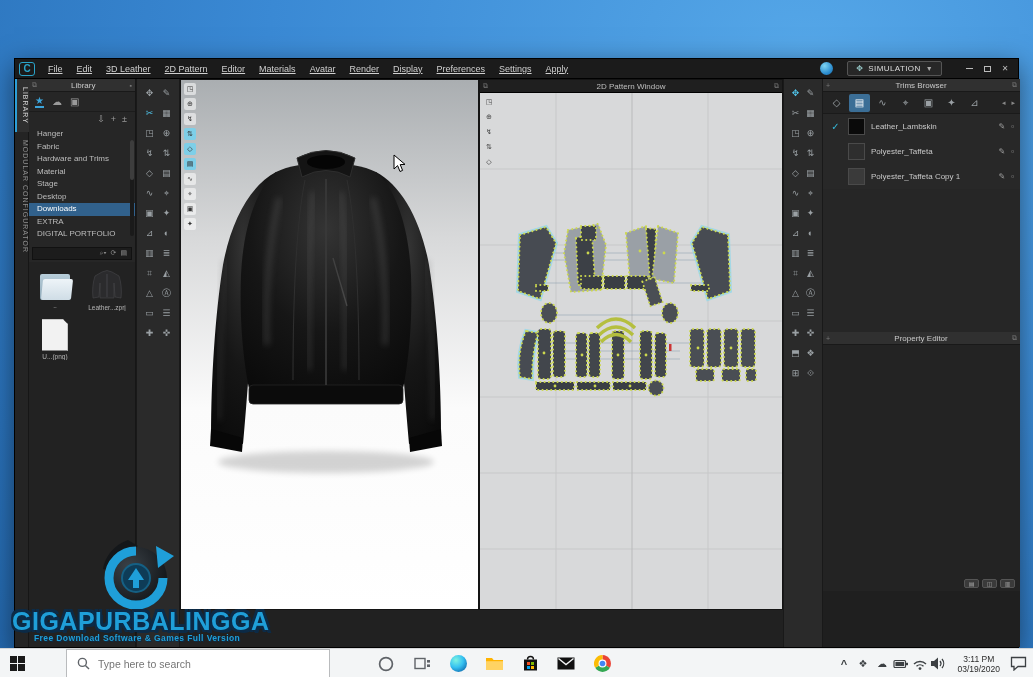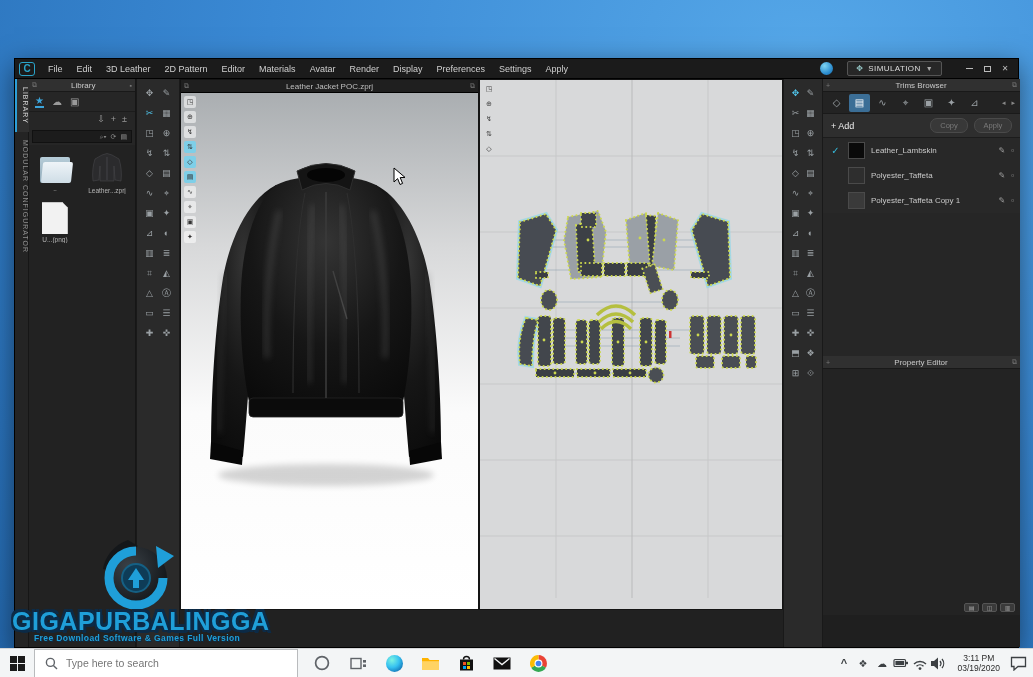--- a/index.html
+++ b/index.html
@@ -8,21 +8,21 @@
     background: radial-gradient(130% 150% at 78% 8%, #55a7e8 0%, #3a89d4 40%, #2a72ba 70%, #1d5c9e 100%); }
 
   
   .app-window { position:absolute; left:14px; top:58px; width:1005px; height:590px;
     background:#212121; border:1px solid #000; box-shadow:0 8px 26px rgba(0,0,0,.5); }
 
   .menubar { position:absolute; left:0; top:0; right:0; height:20px; background:#1b1b1b;
     display:flex; align-items:center; border-bottom:1px solid #000; color:#cfcfcf; font-size:9px; }
   .clo-logo { width:16px; height:14px; margin:0 6px 0 4px; border:1px solid #2aa3c8; border-radius:3px;
     color:#2aa3c8; font-size:10px; font-weight:bold; display:flex; align-items:center; justify-content:center; }
-  .menu-item { padding:0 7px; cursor:default; }
+  .menu-item { padding:0 7px; cursor:default;text-decoration:underline; }
   .mb-spacer { flex:1; }
   .cloud-dot { width:13px; height:13px; border-radius:50%; margin-right:14px;
     background: radial-gradient(circle at 35% 30%, #7fd4f2, #2e8fd0 60%, #1565a8); }
   .sim-btn { display:flex; align-items:center; gap:5px; border:1px solid #555; border-radius:2px;
     background:#272727; padding:2px 8px; margin-right:18px; color:#ddd; font-size:8px; letter-spacing:.4px; }
   .sim-btn .glyph { color:#9cc; font-size:8px; }
   .caret { font-size:7px; color:#aaa; }
   .win-controls { display:flex; margin-right:4px; }
   .wc { width:18px; height:14px; display:flex; align-items:center; justify-content:center; color:#bbb; font-size:8px; }
   .wc-min i { display:block; width:7px; border-bottom:1px solid #bbb; }
@@ -113,21 +113,21 @@
   .watermark { position:absolute; left:0; top:530px; width:300px; z-index:50; pointer-events:none; }
   .wm-logo { position:absolute; left:98px; top:6px; }
   .wm-title { position:absolute; left:12px; top:76px; width:280px; font-size:25px; font-weight:bold;
     letter-spacing:.5px; color:#1f9fd9; transform:scaleY(1.06);
     text-shadow:-2px -2px 0 #0c2b47, 2px -2px 0 #0c2b47, -2px 2px 0 #0c2b47, 2px 2px 0 #0c2b47, 3px 3px 0 #0c2b47; }
   .wm-sub { position:absolute; left:34px; top:103px; font-size:8.5px; font-weight:bold; color:#1f9fd9;
     text-shadow:1px 1px 0 #0c2b47; letter-spacing:.4px; }
 
   
   .taskbar { position:absolute; left:0; bottom:0; width:1033px; height:29px; background:#f3f5f6;
-    border-top:1px solid #d4d6d8; display:flex; align-items:center; z-index:60; }
+    border-top:1px solid #d4d6d8; display:flex; align-items:flex-start; z-index:60;gap:32px; }
   .start-btn { width:34px; height:29px; display:flex; align-items:center; justify-content:center; }
   .win-logo { display:grid; grid-template-columns:7px 7px; grid-template-rows:7px 7px; gap:1px; }
   .win-logo i { background:#1a1a1a; }
   .tb-search { width:264px; height:29px; background:#fff; border:1px solid #b9bbbd; display:flex; align-items:center; gap:8px; padding:0 10px; }
   .tb-search input { border:none; outline:none; font-size:10.5px; color:#444; width:200px; font-family:"Liberation Sans",sans-serif; background:transparent; }
   .tb-icons { display:flex; align-items:center; margin-left:6px; }
   .tb-ic { width:36px; height:29px; display:flex; align-items:center; justify-content:center; }
   .tb-edge { width:17px; height:17px; border-radius:50%; background:radial-gradient(circle at 35% 30%, #7df3e1, #35c1f1 45%, #0b62a8 90%); }
   .tray { margin-left:auto; display:flex; align-items:center; gap:2px; padding-right:6px; }
   .tray-ic { min-width:17px; height:29px; display:flex; align-items:center; justify-content:center; color:#3c4043; font-size:10px; }
@@ -192,20 +192,34 @@
         <div class="lib-tabs">
           <span class="lib-tab active">★</span>
           <span class="lib-tab">☁</span>
           <span class="lib-tab">▣</span>
         </div>
         <div class="lib-actions">
           <span>⇩</span>
           <span>+</span>
           <span>±</span>
         </div>
+        <div class="lib-list">
+          <div class="lib-scroll">
+              <i></i>
+            </div>
+        <div class="lib-item">Hanger</div>
+            <div class="lib-item">Fabric</div>
+            <div class="lib-item">Hardware and Trims</div>
+            <div class="lib-item">Material</div>
+            <div class="lib-item">Stage</div>
+            <div class="lib-item">Desktop</div>
+            <div class="lib-item sel">Downloads</div>
+            <div class="lib-item">EXTRA</div>
+            <div class="lib-item">DIGITAL PORTFOLIO</div>
+          </div>
         <div class="lib-search">
           <span>⌕▾</span>
           <span>⟳</span>
           <span>▤</span>
         </div>
         <div class="file-grid">
           <div class="tile">
             <span class="folder-ic">
                 <span class="back"></span>
                 <span class="front"></span>
@@ -249,25 +263,20 @@
           <span class="ticon">◭</span>
           <span class="ticon">△</span>
           <span class="ticon">Ⓐ</span>
           <span class="ticon">▭</span>
           <span class="ticon">☰</span>
           <span class="ticon">✚</span>
           <span class="ticon">✜</span>
         </div>
 
       <div class="vp vp3d">
-        <div class="vp-title">
-          <span class="ph-ic">⧉</span>
-          <span class="t">Leather Jacket POC.zprj</span>
-          <span class="ph-ic">⧉</span>
-        </div>
         <div class="vp-canvas">
           <div class="mini-toolbar">
               <span class="mt-ic">◳</span>
               <span class="mt-ic">⊕</span>
               <span class="mt-ic">↯</span>
               <span class="mt-ic hl">⇅</span>
               <span class="mt-ic hl">◇</span>
               <span class="mt-ic hl">▤</span>
               <span class="mt-ic">∿</span>
               <span class="mt-ic">⌖</span>
@@ -312,20 +321,25 @@
             <path d="M44,180 C40,230 38,290 38,340" stroke="#585858" stroke-width="4" fill="none" opacity="0.3" filter="url(#soft)"></path>
             <path d="M246,180 C250,230 252,290 252,340" stroke="#585858" stroke-width="4" fill="none" opacity="0.3" filter="url(#soft)"></path>
           </svg>
           <svg class="cursor-svg" width="14" height="20" viewBox="0 0 14 20">
             <polygon points="1,1 1,15 4.6,11.6 7,17.5 9.6,16.4 7.2,10.6 12,10.4" fill="#fff" stroke="#000" stroke-width="1"></polygon>
           </svg>
         </div>
       </div>
 
       <div class="vp vp2d">
+        <div class="vp-title">
+          <span class="ph-ic">⧉</span>
+          <span class="t">2D Pattern Window</span>
+          <span class="ph-ic">⧉</span>
+        </div>
         <div class="vp-canvas">
           <div class="mini-toolbar flat">
               <span class="mt-ic">◳</span>
               <span class="mt-ic">⊕</span>
               <span class="mt-ic">↯</span>
               <span class="mt-ic">⇅</span>
               <span class="mt-ic">◇</span>
             </div>
           <svg class="pattern-svg" width="304" height="518" viewBox="0 0 304 518">
             <g stroke="#c7c8c9" stroke-width="1">
@@ -460,26 +474,20 @@
         <div class="ob-tabs">
             <span class="ob-tab">◇</span>
             <span class="ob-tab active">▤</span>
             <span class="ob-tab">∿</span>
             <span class="ob-tab">⌖</span>
             <span class="ob-tab">▣</span>
             <span class="ob-tab">✦</span>
             <span class="ob-tab">⊿</span>
             <span class="ob-arrows">◂ ▸</span>
           </div>
-        <div class="ob-actions">
-          <span class="add-btn">+ Add</span>
-          <span class="sp"></span>
-          <span class="pill">Copy</span>
-          <span class="pill">Apply</span>
-        </div>
         <div id="fabric-list">
             <div class="fabric-row">
               <span class="f-check">✓</span>
               <span class="f-swatch" style="background: rgb(10, 10, 10);"></span>
               <span class="f-name">Leather_Lambskin</span>
               <span class="f-ic">✎</span>
               <span class="f-ic">▫</span>
             </div>
             <div class="fabric-row">
               <span class="f-check"></span>

